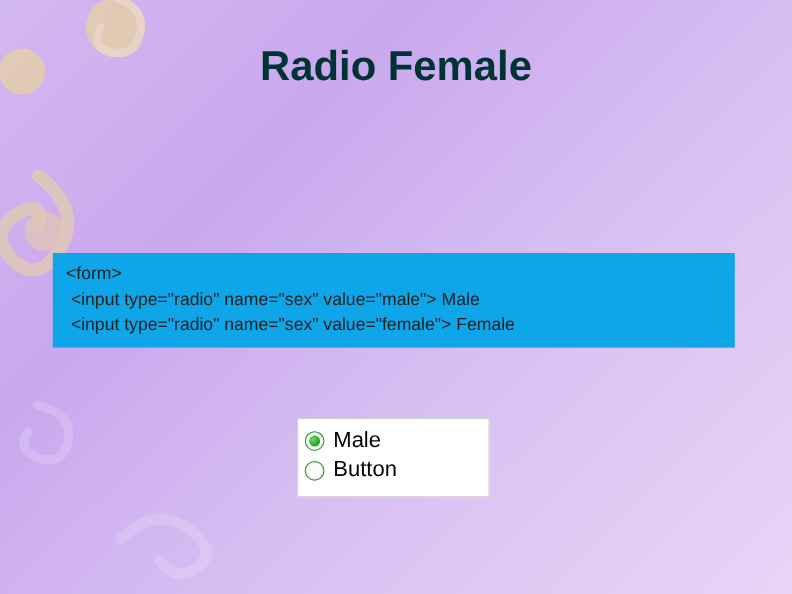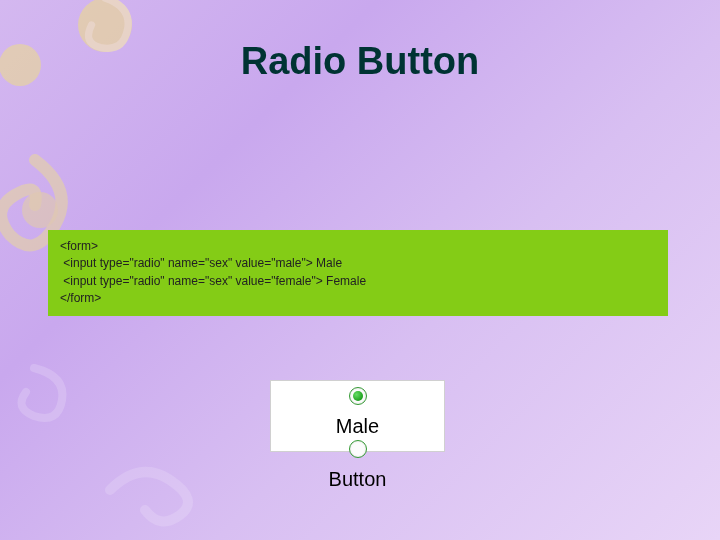--- a/index.html
+++ b/index.html
@@ -60,24 +60,24 @@
     font-size: 38px;
     font-weight: bold;
     color: #003333;
     font-family: Verdana, Geneva, sans-serif;
   }
   .code-box {
     position: absolute;
     top: 230px;
     left: 48px;
     width: 620px;
-    background: #84cc16;
+    background: #0ea5e9;
     padding: 8px 12px 8px 12px;
     font-family: Verdana, Geneva, sans-serif;
-    font-size: 12px;
+    font-size: 16px;
     color: #222;
     line-height: 1.45;
   }
   .code-line { white-space: pre; }
   .demo-box {
     position: absolute;
     top: 380px;
     left: 270px;
     width: 175px;
     height: 72px;
@@ -86,21 +86,20 @@
     padding: 6px 6px 2px 6px;
     font-family: Tahoma, Verdana, sans-serif;
     font-size: 20px;
     color: #000;
   }
   .demo-row {
     display: flex;
     align-items: center;
     gap: 8px;
     line-height: 1.35;
-    flex-direction: column;
   }
   .radio-ctrl {
     width: 18px;
     height: 18px;
     border-radius: 50%;
     border: 1.5px solid #339933;
     background: #fcfcfc;
     display: inline-flex;
     align-items: center;
     justify-content: center;
@@ -138,27 +137,26 @@
   <svg viewBox="0 0 100 100" width="80" height="100">
     <path d="M30 10 Q70 20 65 50 Q60 80 30 70 Q5 60 20 40" fill="none" stroke="#fff" stroke-width="10" stroke-linecap="round" opacity="0.5"></path>
   </svg>
 </div>
 <div class="deco-swirl-5">
   <svg viewBox="0 0 120 80" width="120" height="80">
     <path d="M10 40 Q40 10 70 30 Q100 50 80 65 Q60 80 45 60" fill="none" stroke="#fff" stroke-width="10" stroke-linecap="round" opacity="0.45"></path>
   </svg>
 </div>
 
-<h1 class="title">Radio Button</h1>
+<h1 class="title">Radio Female</h1>
 
 <div class="code-box">
   <div class="code-line">&lt;form&gt;</div>
   <div class="code-line"> &lt;input type="radio" name="sex" value="male"&gt; Male</div>
   <div class="code-line"> &lt;input type="radio" name="sex" value="female"&gt; Female</div>
-  <div class="code-line">&lt;/form&gt;</div>
 </div>
 
 <div class="demo-box">
   <div class="demo-row">
     <span class="radio-ctrl checked"></span>
     <span>Male</span>
   </div>
   <div class="demo-row">
     <span class="radio-ctrl"></span>
     <span>Button</span>

